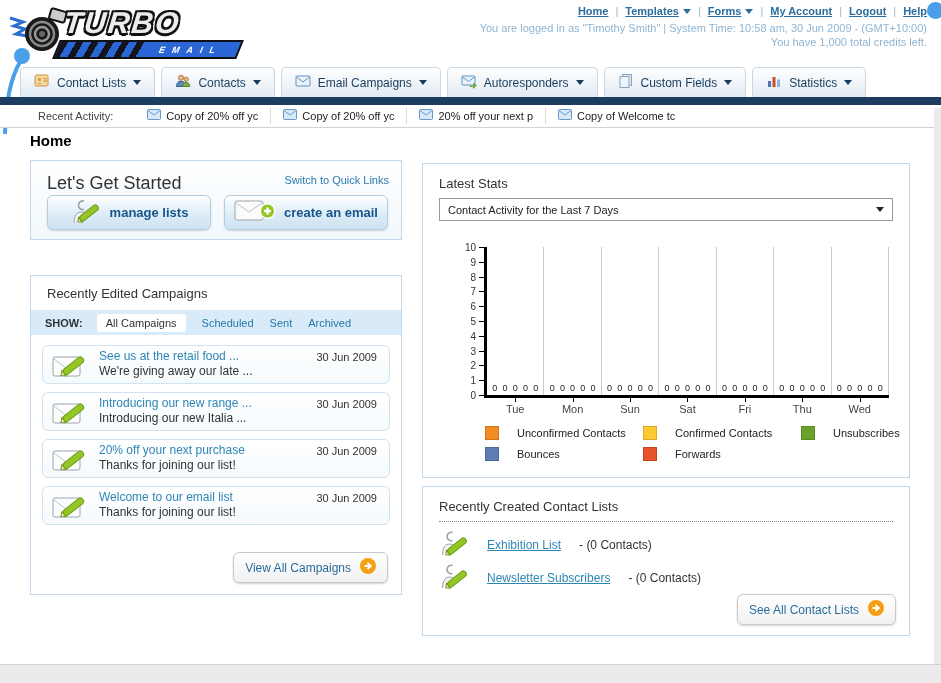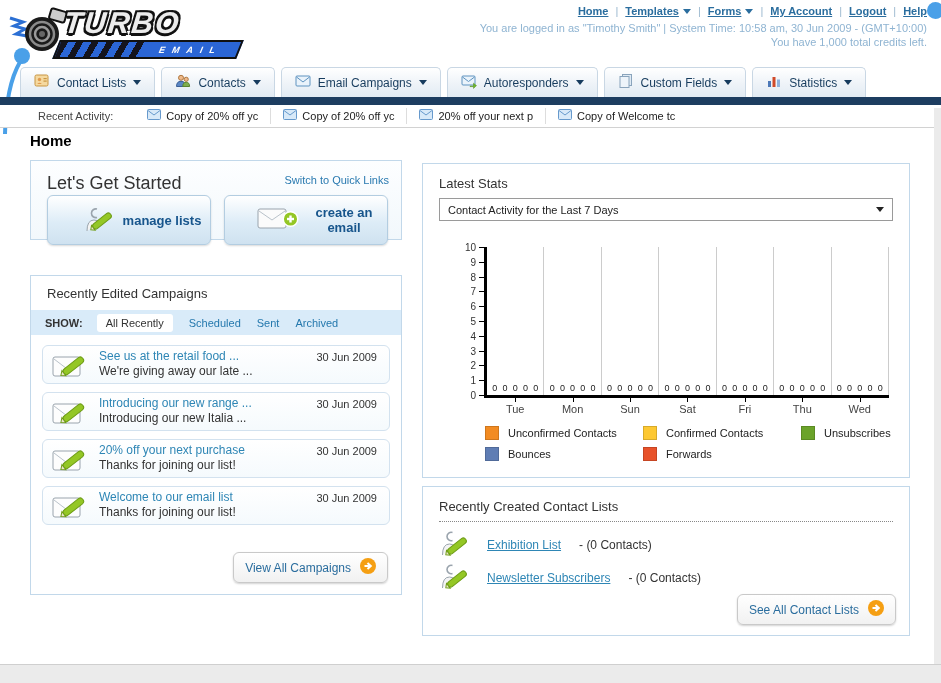--- a/index.html
+++ b/index.html
@@ -39,22 +39,22 @@
 
   .page-title{position:absolute;left:30px;top:132px;font-size:15px;font-weight:bold;color:#000;}
 
   .panel{position:absolute;background:#fff;border:1px solid #c2d8ea;box-sizing:border-box;}
 
   
   #panel-start{left:30px;top:160px;width:372px;height:80px;background:linear-gradient(#fdfeff,#f2f8fc);}
   .start-title{position:absolute;left:16px;top:12px;font-size:18px;color:#333;}
   .switch-link{position:absolute;right:12px;top:13px;font-size:11px;color:#2a7ab0;cursor:pointer;}
   .start-buttons{position:absolute;left:16px;top:34px;display:flex;gap:13px;}
-  .big-btn{width:164px;height:50px;display:flex;align-items:center;justify-content:center;gap:8px;border:1px solid #b3cde1;border-radius:6px;
-    background:linear-gradient(#ffffff,#ddecf7 55%,#cfe2f0);box-shadow:0 1px 2px rgba(0,0,0,.15);font-size:13px;font-weight:bold;color:#17558c;cursor:pointer;padding-left:32px;}
+  .big-btn{width:164px;height:35px;display:flex;align-items:center;justify-content:center;gap:8px;border:1px solid #b3cde1;border-radius:6px;
+    background:linear-gradient(#ffffff,#ddecf7 55%,#cfe2f0);box-shadow:0 1px 2px rgba(0,0,0,.15);font-size:13px;font-weight:bold;color:#17558c;cursor:pointer;}
 
   
   #panel-campaigns{left:30px;top:275px;width:372px;height:320px;}
   .camp-title{margin:10px 16px 9px;font-size:13px;color:#333;}
   .show-bar{height:25px;background:#d9ebf9;display:flex;align-items:center;padding-left:14px;font-size:11px;gap:14px;}
   .show-label{font-weight:bold;color:#333;}
   .filters{display:flex;align-items:center;gap:16px;}
   .filter{color:#2478ad;cursor:pointer;}
   .filter.active{background:#fff;border-radius:3px;padding:3px 9px;color:#333;}
   .camp-list{padding:10px 11px 0;display:flex;flex-direction:column;gap:8px;}
@@ -75,21 +75,21 @@
   .select-arrow{width:0;height:0;border-left:4px solid transparent;border-right:4px solid transparent;border-top:5px solid #222;}
   #chart{position:absolute;left:28px;top:78px;width:444px;height:175px;font-size:10px;}
   .plot{position:absolute;left:33px;top:5px;width:402px;height:148px;border-left:3px solid #000;border-bottom:3px solid #000;display:flex;}
   .group{flex:1;position:relative;border-right:1px solid #ccc;}
   .zeros{position:absolute;bottom:2px;left:0;right:0;display:flex;justify-content:space-evenly;font-size:9px;color:#222;}
   .day{position:absolute;top:100%;margin-top:8px;width:100%;text-align:center;font-size:11px;color:#444;}
   .xtick{position:absolute;top:100%;left:50%;margin-top:3px;width:1px;height:4px;background:#000;}
   .ylab{position:absolute;left:0;width:25px;text-align:right;color:#333;}
   .ytick{position:absolute;left:28px;width:5px;height:1px;background:#000;}
   .legend{position:absolute;left:62px;top:262px;display:grid;grid-template-columns:158px 158px auto;row-gap:7px;font-size:11px;color:#222;}
-  .leg{display:flex;align-items:center;gap:9px;}
+  .leg{display:flex;align-items:center;gap:18px;}
   .swatch{width:14px;height:14px;display:inline-block;border:1px solid rgba(0,0,0,.15);box-sizing:border-box;}
 
   
   #panel-lists{left:422px;top:486px;width:488px;height:150px;}
   .lists-title{margin:12px 16px 0;font-size:13px;color:#333;padding-bottom:7px;border-bottom:1px dotted #888;}
   .list-items{padding:6px 16px 0;}
   .list-item{display:flex;align-items:center;gap:18px;height:33px;}
   .list-link{font-size:12px;color:#2e86b5;cursor:pointer;text-decoration:underline;}
   .list-detail{font-size:12px;color:#333;}
   .see-all{position:absolute;right:13px;bottom:10px;}
@@ -276,21 +276,21 @@
     <span class="big-label">create an email</span>
   </button>
       </div>
   </div>
 
   <div class="panel" id="panel-campaigns">
     <div class="camp-title">Recently Edited Campaigns</div>
     <div class="show-bar">
       <span class="show-label">SHOW:</span>
       <span class="filters">
-          <a class="filter active">All Recently</a>
+          <a class="filter active">All Campaigns</a>
           <a class="filter">Scheduled</a>
           <a class="filter">Sent</a>
           <a class="filter">Archived</a>
         </span>
     </div>
     <div class="camp-list">
         <div class="camp-item">
     <span class="camp-icon"><svg width="40" height="30" viewBox="0 0 40 30">
               <rect x="1" y="7" width="27" height="19" rx="2" fill="#fdfdfd" stroke="#9aa4ad"></rect>
               <path d="M2 9 14.5 18.5 27 9" fill="none" stroke="#b9c2ca"></path>

